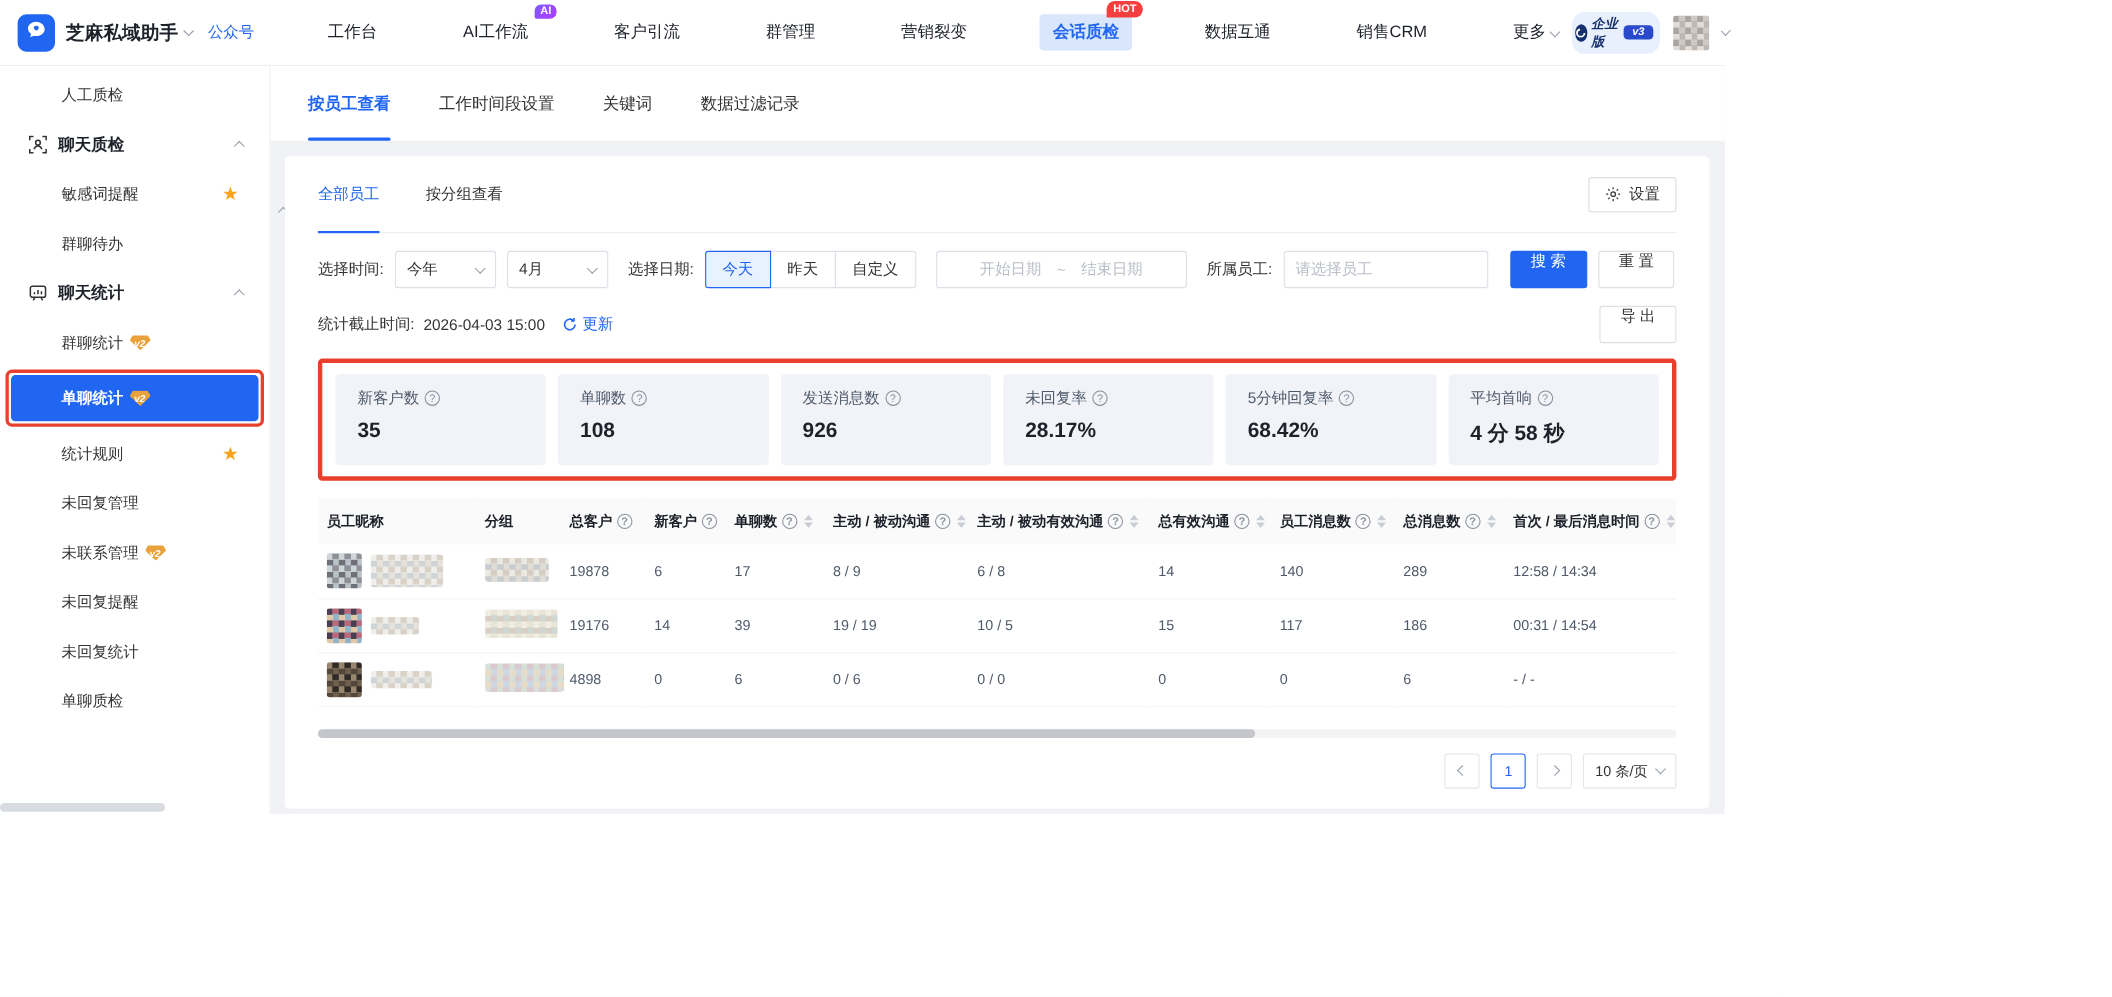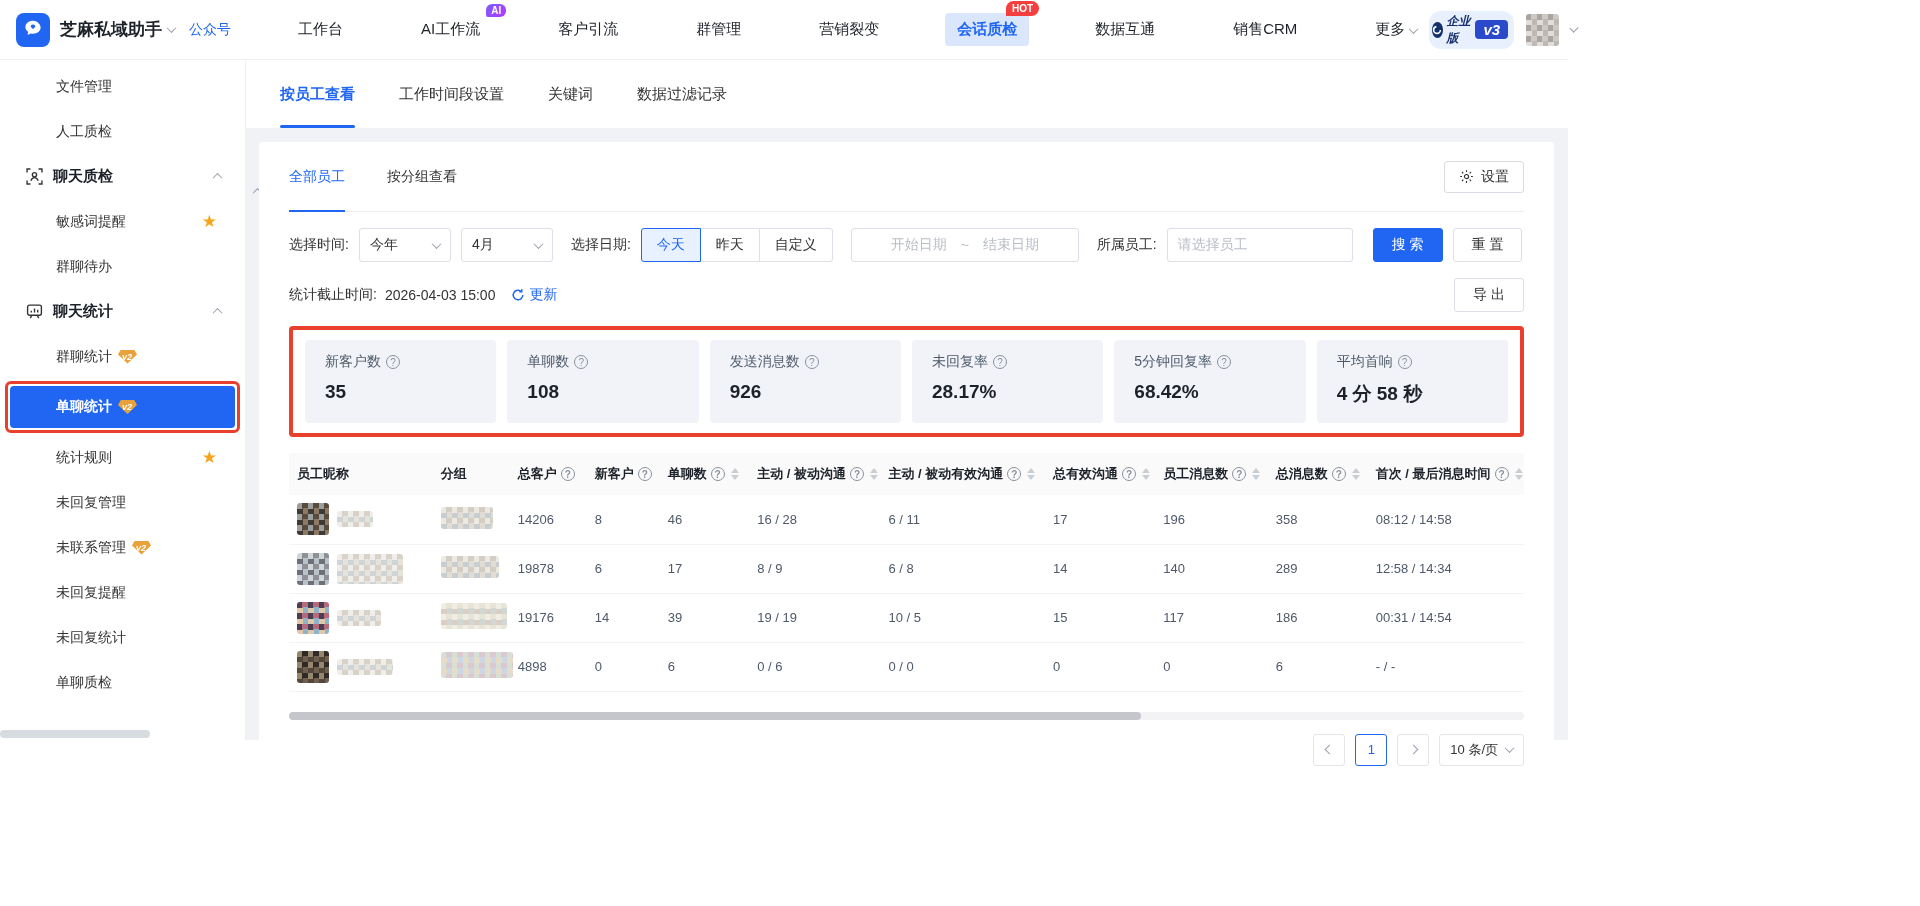--- a/index.html
+++ b/index.html
@@ -17,21 +17,21 @@
   .nav { display:flex; align-items:center; gap:54px; margin-left:40px; }
   .nav-item { position:relative; font-size:15px; color:#1d2129; padding:7px 12px; border-radius:4px; white-space:nowrap; cursor:pointer; }
   .nav-item.active { background:#d9e6fb; color:#2066f2; font-weight:bold; }
   .badge-ai { position:absolute; top:-9px; right:-14px; background:linear-gradient(135deg,#7b5cff,#b13bff); color:#fff; font-size:10px; font-weight:bold; padding:1px 5px; border-radius:6px 6px 6px 2px; }
   .badge-hot { position:absolute; top:-12px; right:-10px; background:#f53f3f; color:#fff; font-size:10px; font-weight:bold; padding:2px 6px; border-radius:8px 8px 8px 0; }
   .top-right { margin-left:auto; display:flex; align-items:center; gap:12px; padding-right:20px; }
   .edition { display:flex; align-items:center; gap:4px; background:#e8f0fe; border-radius:12px; padding:2px 6px 2px 3px; }
   .edition-logo { width:16px; height:16px; border-radius:50%; background:#16306b; display:flex; align-items:center; justify-content:center; }
   .edition-logo svg { width:10px; height:10px; }
   .edition-name { font-size:12px; font-weight:bold; color:#16306b; font-style:italic; }
-  .edition-ver { font-size:15px; font-weight:bold; font-style:italic; color:#fff; background:#2b4acb; border-radius:4px; padding:1px 8px; }
+  .edition-ver { font-size:10px; font-weight:bold; font-style:italic; color:#fff; background:#2b4acb; border-radius:4px; padding:1px 8px; }
   .user-avatar { width:40px; height:32px; border-radius:3px; }
   .chev { display:inline-block; width:7px; height:7px; border-right:1.5px solid #9aa0ab; border-bottom:1.5px solid #9aa0ab; transform:rotate(45deg) translate(-1px,-1px); }
   .chev.up { transform:rotate(-135deg) translate(-1px,-1px); }
 
   
   .mosaic { background-size:11px 11px; background-image:conic-gradient(var(--a) 25%, var(--b) 0 50%, var(--c) 0 75%, var(--d) 0); border-radius:3px; }
 
   
   .layout { display:flex; height:680px; background:#f0f2f5; }
 
@@ -67,21 +67,21 @@
   .filter-row { display:flex; align-items:center; gap:10px; padding-top:16px; font-size:14px; color:#333; flex-wrap:nowrap; }
   .flabel { white-space:nowrap; }
   .select { border:1px solid #dcdfe6; border-radius:3px; height:34px; display:flex; align-items:center; justify-content:space-between; padding:0 10px; width:92px; color:#333; cursor:pointer; background:#fff; }
   .btn-group { display:flex; }
   .btn-group .opt { border:1px solid #dcdfe6; background:#fff; height:34px; padding:0 15px; display:flex; align-items:center; font-size:14px; color:#333; cursor:pointer; margin-left:-1px;justify-content:flex-end; }
   .btn-group .opt:first-child { border-radius:3px 0 0 3px; margin-left:0; }
   .btn-group .opt:last-child { border-radius:0 3px 3px 0; }
   .btn-group .opt.active { border-color:#2066f2; background:#e8f1ff; color:#2066f2; z-index:1; }
   .range-input { border:1px solid #dcdfe6; border-radius:3px; height:34px; width:228px; display:flex; align-items:center; justify-content:center; gap:14px; color:#b9bec7; background:#fff; cursor:text; }
   .emp-input { border:1px solid #dcdfe6; border-radius:3px; height:34px; width:186px; display:flex; align-items:center; padding:0 10px; color:#b9bec7; background:#fff; cursor:text; }
-  .btn { height:34px; padding:0 18px; border-radius:3px; font-size:14px; display:flex; align-items:center; cursor:pointer; white-space:nowrap; }
+  .btn { height:34px; padding:0 18px; border-radius:3px; font-size:14px; display:flex; cursor:pointer; white-space:nowrap; }
   .btn.primary { background:#2066f2; color:#fff; border:1px solid #2066f2; }
   .btn.plain { background:#fff; color:#333; border:1px solid #dcdfe6; }
 
   .cutoff-row { display:flex; align-items:center; gap:8px; margin-top:16px; font-size:14px; color:#333; }
   .refresh-link { color:#2066f2; display:flex; align-items:center; gap:4px; cursor:pointer; }
   .refresh-link svg { width:14px; height:14px; }
   .export-btn { margin-left:auto; }
 
   .stats-annotation { border:4px solid #e8402d; border-radius:4px; margin-top:14px; padding:10px 12px; }
   .stats-row { display:flex; gap:11px; }
@@ -157,23 +157,20 @@
         <span class="edition-ver">v3</span>
       </div>
       <div class="user-avatar mosaic" style="--a:#cfc9c4;--b:#bdb8b4;--c:#e2ddd9;--d:#a9a5a2;"></div>
       <span class="chev"></span>
     </div>
   </div>
 
   <div class="layout">
 
     <div class="sidebar">
-      <div class="side-item">
-          <span class="label">文件管理</span>
-        </div>
       <div class="side-item">
           <span class="label">人工质检</span>
         </div>
 
       <div class="side-item side-section">
         <span class="sec-icon">
           <svg viewBox="0 0 16 16" fill="none" stroke="#333" stroke-width="1.3">
               <path d="M1 4.2V1h3.2M11.8 1H15v3.2M15 11.8V15h-3.2M4.2 15H1v-3.2"></path>
               <circle cx="8" cy="6.3" r="2"></circle>
               <path d="M4.6 12c.6-1.9 1.9-2.9 3.4-2.9s2.8 1 3.4 2.9"></path>
@@ -479,38 +476,20 @@
                     <span class="help-icon">?</span>
                     <span class="sorters">
                       <span class="caret-up"></span>
                       <span class="caret-down"></span>
                     </span>
                   </span>
                 </th>
             </tr>
           </thead>
           <tbody>
-            <tr>
-              <td>
-                  <span class="emp-cell">
-                    <span class="avatar32 mosaic" style="--a:#5a4a3c;--b:#8c7a66;--c:#3e3a33;--d:#9aa0a0;"></span>
-                    <span class="nameblob mosaic" style="width:36px;--a:#d8d2c8;--b:#e6e3da;--c:#cfd4d6;--d:#efeeea;"></span>
-                  </span>
-                </td>
-              <td><span class="nameblob mosaic" style="display:inline-block;width:52px;height:22px;--a:#d3cdc4;--b:#e2ddd4;--c:#c8cdd0;--d:#ece9e2;"></span></td>
-              <td class="link">14206</td>
-              <td class="link">8</td>
-              <td class="link">46</td>
-              <td class="link">16 / 28</td>
-              <td class="link">6 / 11</td>
-              <td>17</td>
-              <td>196</td>
-              <td>358</td>
-              <td>08:12 / 14:58</td>
-            </tr>
             <tr>
               <td>
                   <span class="emp-cell">
                     <span class="avatar32 mosaic" style="--a:#8f8f98;--b:#b9c2c6;--c:#6f6f7a;--d:#cfd6d8;"></span>
                     <span class="nameblob mosaic" style="width:66px;height:30px;--a:#d8d2c8;--b:#e6e3da;--c:#cfd4d6;--d:#efeeea;"></span>
                   </span>
                 </td>
               <td><span class="nameblob mosaic" style="display:inline-block;width:58px;height:22px;--a:#d3cdc4;--b:#e2ddd4;--c:#c8cdd0;--d:#ece9e2;"></span></td>
               <td class="link">19878</td>
               <td class="link">6</td>

